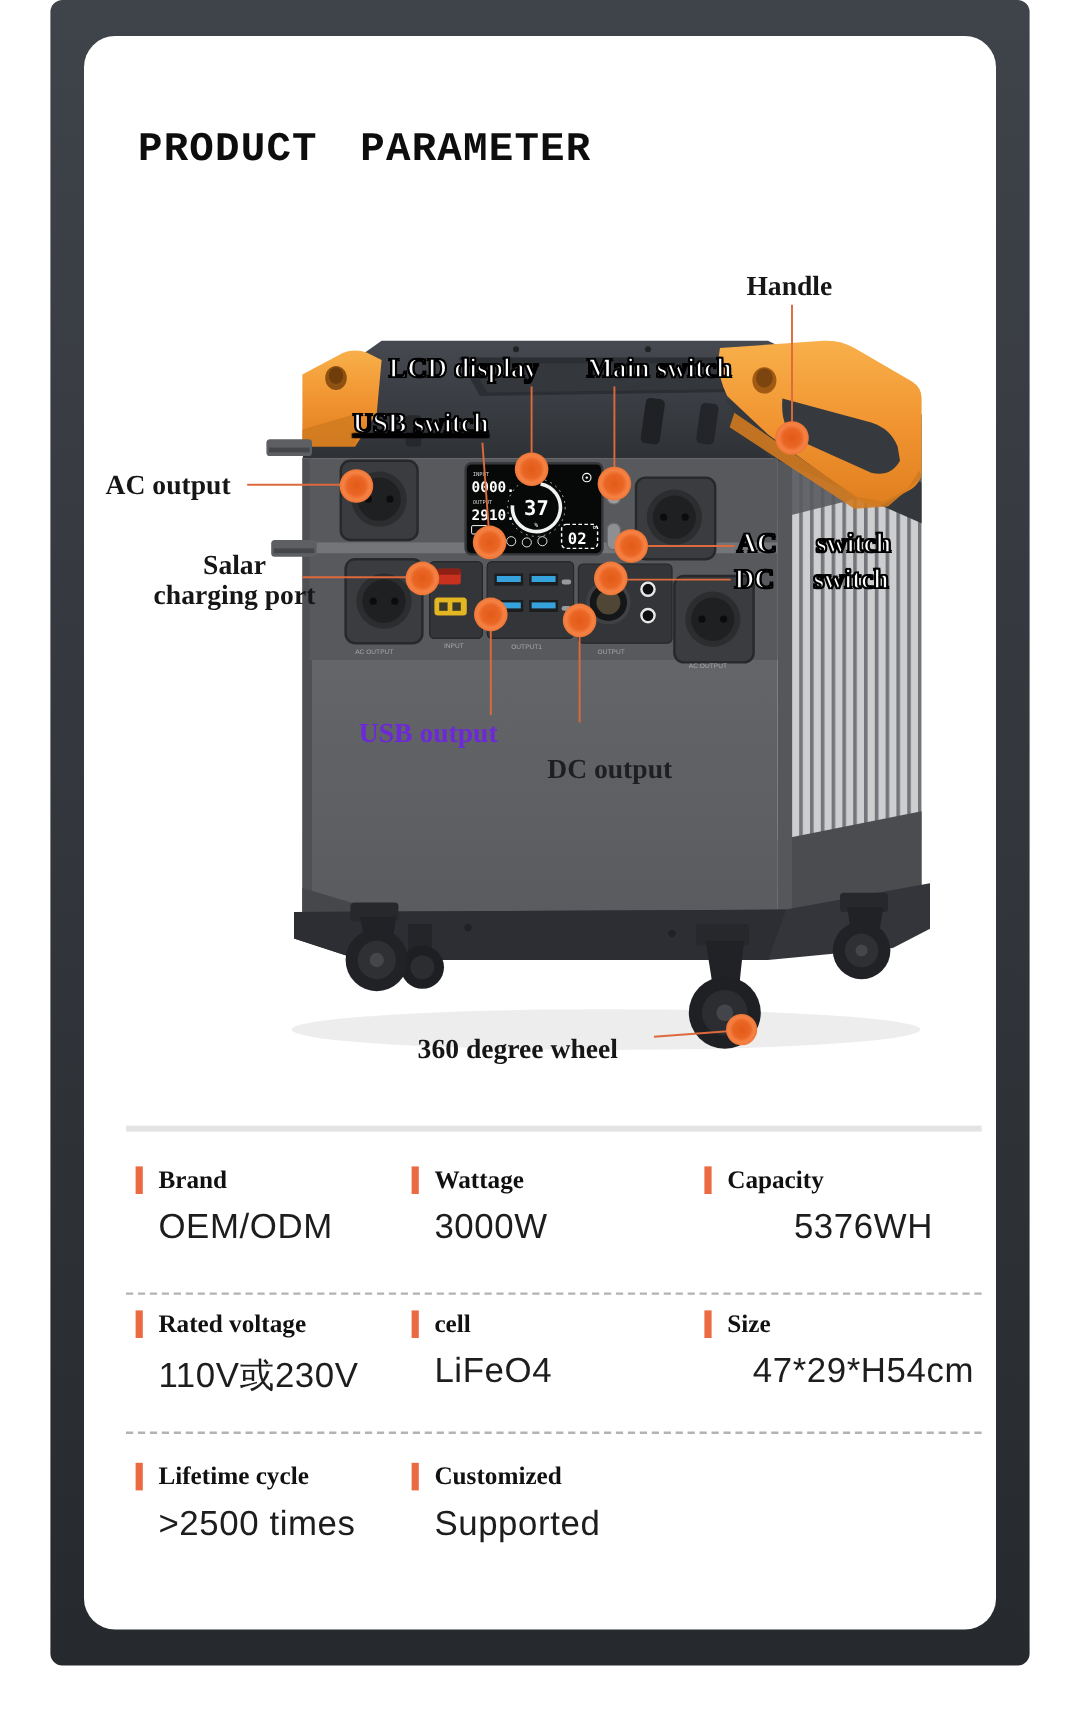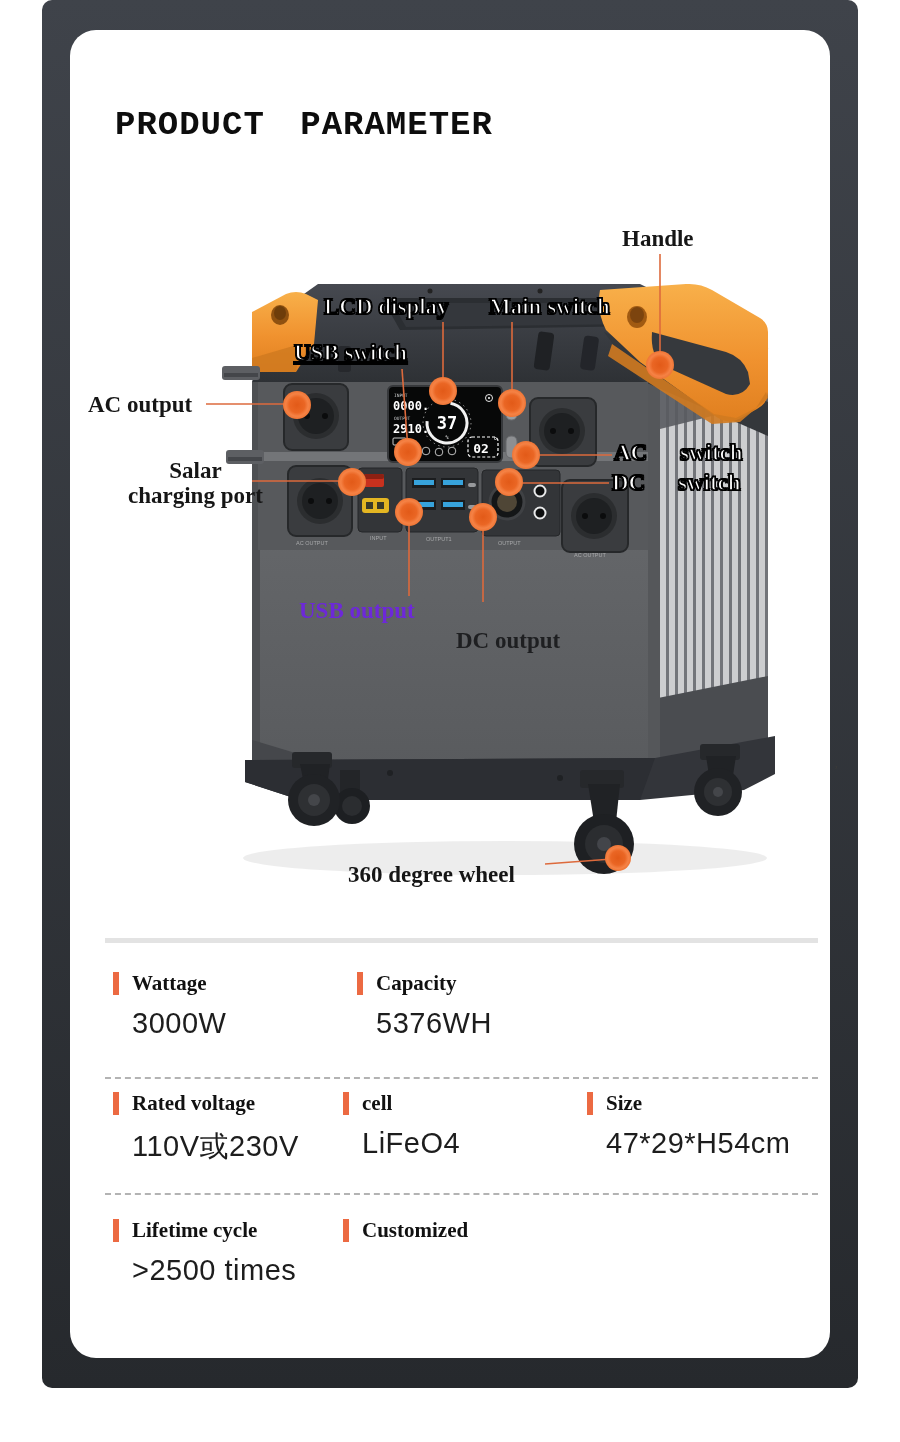--- a/index.html
+++ b/index.html
@@ -39,21 +39,21 @@
   }
   .divider-dashed{
     position:absolute;left:105px;width:713px;border-top:2px dashed #b3b3b3;z-index:2;
   }
   .dash1{top:1077px;} .dash2{top:1193px;}
   .spec-row{
     position:absolute;left:113px;width:720px;display:flex;z-index:2;
   }
   .row1{top:970px;} .row2{top:1090px;} .row3{top:1217px;}
   .spec-cell{box-sizing:border-box;}
-  .c1{width:230px;} .c2{width:244px;} .c3{width:246px;}
+  .c1{width:230px;} .c2{width:244px;} .c3{width:246px;text-align:center;}
   .spec-head{display:flex;align-items:center;gap:13px;height:26px;}
   .spec-bar{width:6px;height:23px;background:#ec6a42;flex:0 0 auto;}
   .spec-label{
     font-family:"Liberation Serif",serif;font-weight:700;font-size:21px;color:#111;
     white-space:nowrap;
   }
   .spec-value{
     margin-top:11px;margin-left:19px;font-family:"Liberation Sans",sans-serif;
     font-weight:400;font-size:29px;color:#1d1d1d;letter-spacing:0.5px;white-space:nowrap;
   }
@@ -324,20 +324,27 @@
 <div class="callout outline gap" style="left:612px;top:470px;">DC switch</div>
 <div class="callout" style="left:299px;top:598px;color:#6d28d9;">USB output</div>
 <div class="callout" style="left:456px;top:628px;color:#1e1f21;">DC output</div>
 <div class="callout" style="left:348px;top:862px;">360 degree wheel</div>
 
 <span class="stray" style="left:834px;top:762px;">’</span>
 
 <div class="divider-solid"></div>
 
 <div class="spec-row row1">
+  <div class="spec-cell c1">
+    <div class="spec-head">
+        <span class="spec-bar"></span>
+      <span class="spec-label">Brand</span>
+      </div>
+    <div class="spec-value">OEM/ODM</div>
+  </div>
   <div class="spec-cell c2">
     <div class="spec-head">
         <span class="spec-bar"></span>
       <span class="spec-label">Wattage</span>
       </div>
     <div class="spec-value">3000W</div>
   </div>
   <div class="spec-cell c3">
     <div class="spec-head">
         <span class="spec-bar"></span>
@@ -381,14 +388,15 @@
         <span class="spec-bar"></span>
       <span class="spec-label">Lifetime cycle</span>
       </div>
     <div class="spec-value">&gt;2500 times</div>
   </div>
   <div class="spec-cell c2">
     <div class="spec-head">
         <span class="spec-bar"></span>
       <span class="spec-label">Customized</span>
       </div>
+    <div class="spec-value">Supported</div>
   </div>
 </div>
 
 </body></html>

